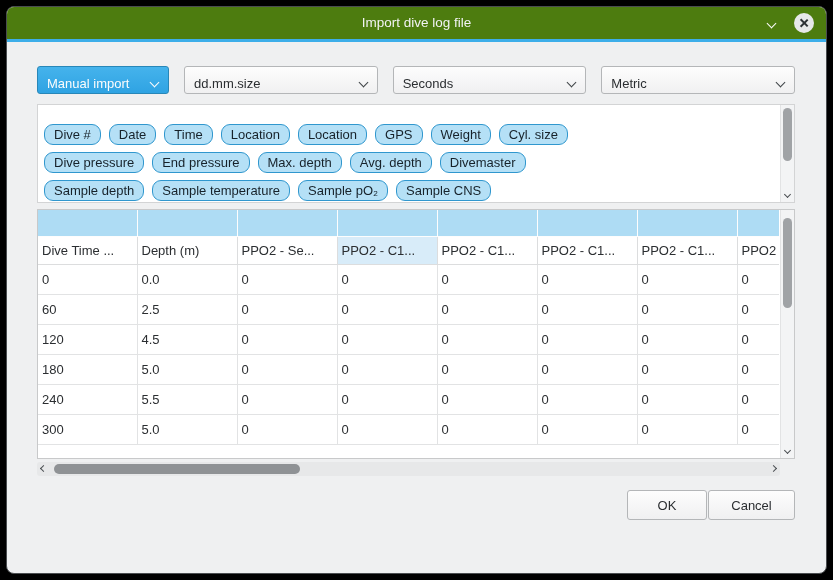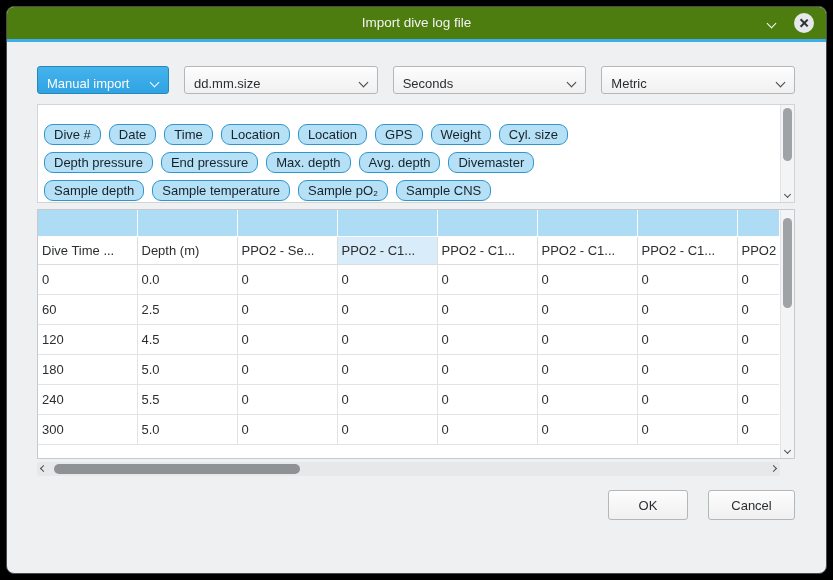--- a/index.html
+++ b/index.html
@@ -174,21 +174,21 @@
   }
   .head-row td.hl { background: #d8ecf9; }
   .data-row td {
     height: 30px;
     padding: 0 4px;
     border-right: 1px solid #e2e3e4;
     border-bottom: 1px solid #e2e3e4;
   }
 
   
-  .footer { margin-top: 14px; display: flex; justify-content: flex-end; gap: 20px; }
+  .footer { margin-top: 14px; display: flex; justify-content: flex-end; gap: 1px; }
   .btn {
     height: 30px; min-width: 80px;
     padding: 0 18px;
     border: 1px solid #b4b6b8;
     border-radius: 3px;
     background: linear-gradient(#fdfdfd, #f0f0f1);
     font-family: "Liberation Sans", "DejaVu Sans", sans-serif;
     font-size: 13px; color: #2b2e31;
     cursor: pointer;
   }
@@ -239,21 +239,21 @@
           <span class="tag">Dive #</span>
           <span class="tag">Date</span>
           <span class="tag">Time</span>
           <span class="tag">Location</span>
           <span class="tag">Location</span>
           <span class="tag">GPS</span>
           <span class="tag">Weight</span>
           <span class="tag">Cyl. size</span>
         </div>
         <div class="tag-row">
-          <span class="tag">Depth pressure</span>
+          <span class="tag">Dive pressure</span>
           <span class="tag">End pressure</span>
           <span class="tag">Max. depth</span>
           <span class="tag">Avg. depth</span>
           <span class="tag">Divemaster</span>
         </div>
         <div class="tag-row">
           <span class="tag">Sample depth</span>
           <span class="tag">Sample temperature</span>
           <span class="tag">Sample pO₂</span>
           <span class="tag">Sample CNS</span>

